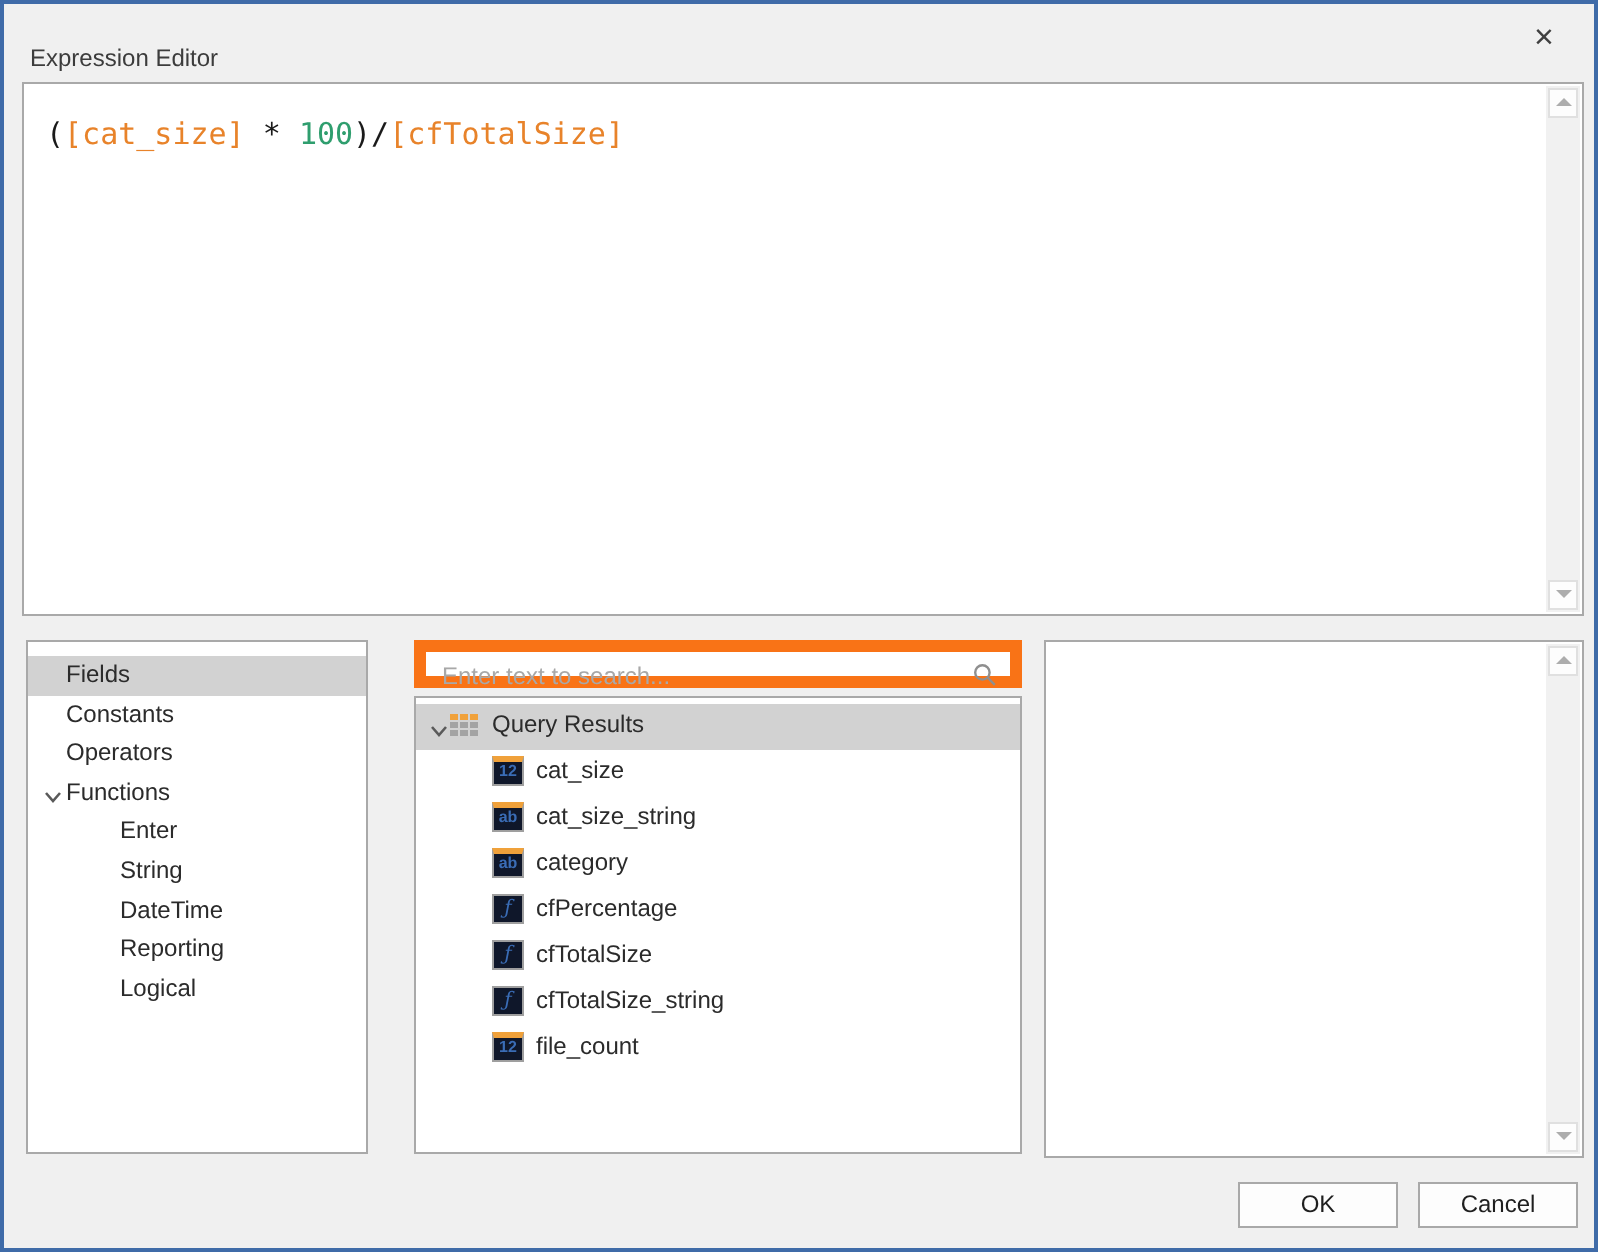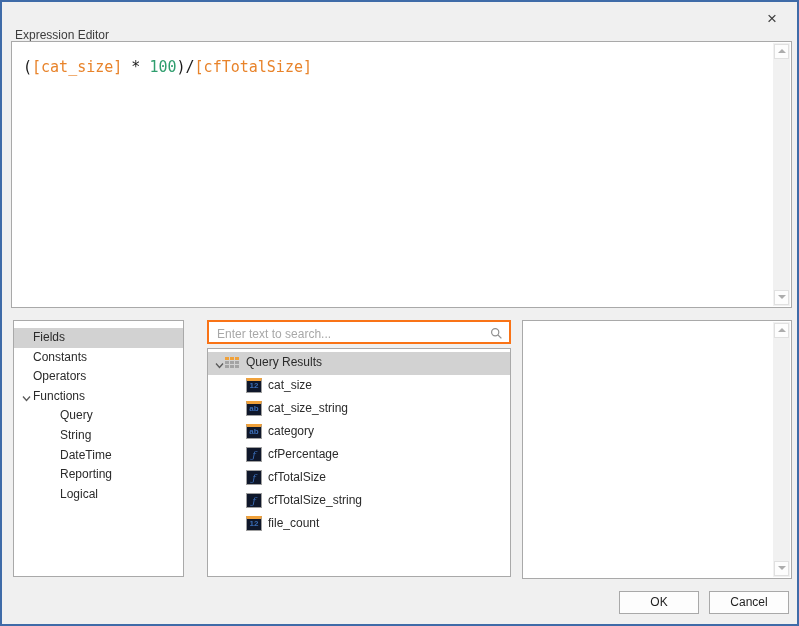--- a/index.html
+++ b/index.html
@@ -4,21 +4,21 @@
 <style>
   html,body{margin:0;padding:0;background:#fff;}
   .dialog{
     position:relative;width:799px;height:626px;box-sizing:border-box;
     background:#f0f0f0;border:2px solid var(--accent,#3f6ba8);
     font-family:"Liberation Sans",sans-serif;font-size:12px;color:#2b2b2b;
     overflow:hidden;
   }
   .abs{position:absolute;}
   
-  .title{position:absolute;left:13px;top:26px;color:#3c3c3c;}
+  .title{position:absolute;left:13px;top:20px;color:#3c3c3c;}
   .close-btn{position:absolute;right:12px;top:5px;width:26px;height:24px;background:transparent;border:none;
     font-size:17px;color:#404040;text-align:center;line-height:24px;cursor:default;padding:0;}
   
   .expr-box{left:9px;top:39px;width:779px;height:265px;background:#fff;border:1px solid #a9a9a9;}
   .expr-text{position:absolute;left:11px;top:16px;font-family:"DejaVu Sans Mono",monospace;font-size:15px;white-space:pre;}
   .tok-plain{color:#1a1a1a;}
   .tok-field{color:var(--field-color,#e8832a);}
   .tok-number{color:var(--number-color,#2f9e6e);}
   
   .vscroll{position:absolute;top:1px;right:1px;bottom:1px;width:17px;background:#f1f1f1;}
@@ -27,21 +27,21 @@
   .tri{display:inline-block;width:0;height:0;border-left:4px solid transparent;border-right:4px solid transparent;vertical-align:middle;margin-bottom:3px;}
   .tri.up{border-bottom:4px solid #adadad;}
   .tri.down{border-top:4px solid #adadad;}
   
   .left-panel{left:11px;top:318px;width:171px;height:257px;background:#fff;border:1px solid #a9a9a9;box-sizing:border-box;padding-top:7px;}
   .cat-row{position:relative;height:19.6px;line-height:19.6px;padding-left:19px;}
   .cat-row.l1{padding-left:46px;}
   .cat-row.sel{background:var(--sel-bg,#d2d2d2);}
   .chev{position:absolute;left:7px;top:4px;width:12px;height:12px;}
   
-  .search-box{left:205px;top:318px;width:304px;height:24px;background:#fff;border:2px solid #f97316;box-sizing:border-box;}
+  .search-box{left:205px;top:318px;width:304px;height:24px;background:#fff;border:6px solid #f97316;box-sizing:border-box;}
   .search-box input{position:absolute;left:6px;top:3px;width:260px;height:16px;border:none;outline:none;
     font-family:"Liberation Sans",sans-serif;font-size:12px;color:#333;background:transparent;}
   .search-box input::placeholder{color:#a8a8a8;}
   .mag{position:absolute;right:6px;top:5px;width:13px;height:13px;}
   
   .tree-panel{left:205px;top:346px;width:304px;height:229px;background:#fff;border:1px solid #a9a9a9;box-sizing:border-box;padding-top:3px;}
   .tree-row{position:relative;height:23px;line-height:21.4px;}
   .tree-row.root{background:var(--sel-bg,#d2d2d2);padding-left:38px;}
   .tree-row.child{padding-left:60px;}
   .tree-chev{position:absolute;left:6px;top:5px;width:12px;height:12px;}
@@ -79,21 +79,21 @@
     </div>
   </div>
 
   <div class="abs left-panel" id="cat-list">
       <div class="cat-row sel"><span>Fields</span></div>
       <div class="cat-row"><span>Constants</span></div>
       <div class="cat-row"><span>Operators</span></div>
       <div class="cat-row"><span class="chev"><svg width="11" height="11" viewBox="0 0 11 11">
             <polyline points="2,3.5 5.5,7.5 9,3.5" fill="none" stroke="#5a5a5a" stroke-width="1.3"></polyline>
           </svg></span><span>Functions</span></div>
-      <div class="cat-row l1"><span>Query</span></div>
+      <div class="cat-row l1"><span>Enter</span></div>
       <div class="cat-row l1"><span>String</span></div>
       <div class="cat-row l1"><span>DateTime</span></div>
       <div class="cat-row l1"><span>Reporting</span></div>
       <div class="cat-row l1"><span>Logical</span></div>
     </div>
 
   <div class="abs search-box">
     <input type="text" placeholder="Enter text to search..." style="">
     <span class="mag">
       <svg width="13" height="13" viewBox="0 0 13 13">

